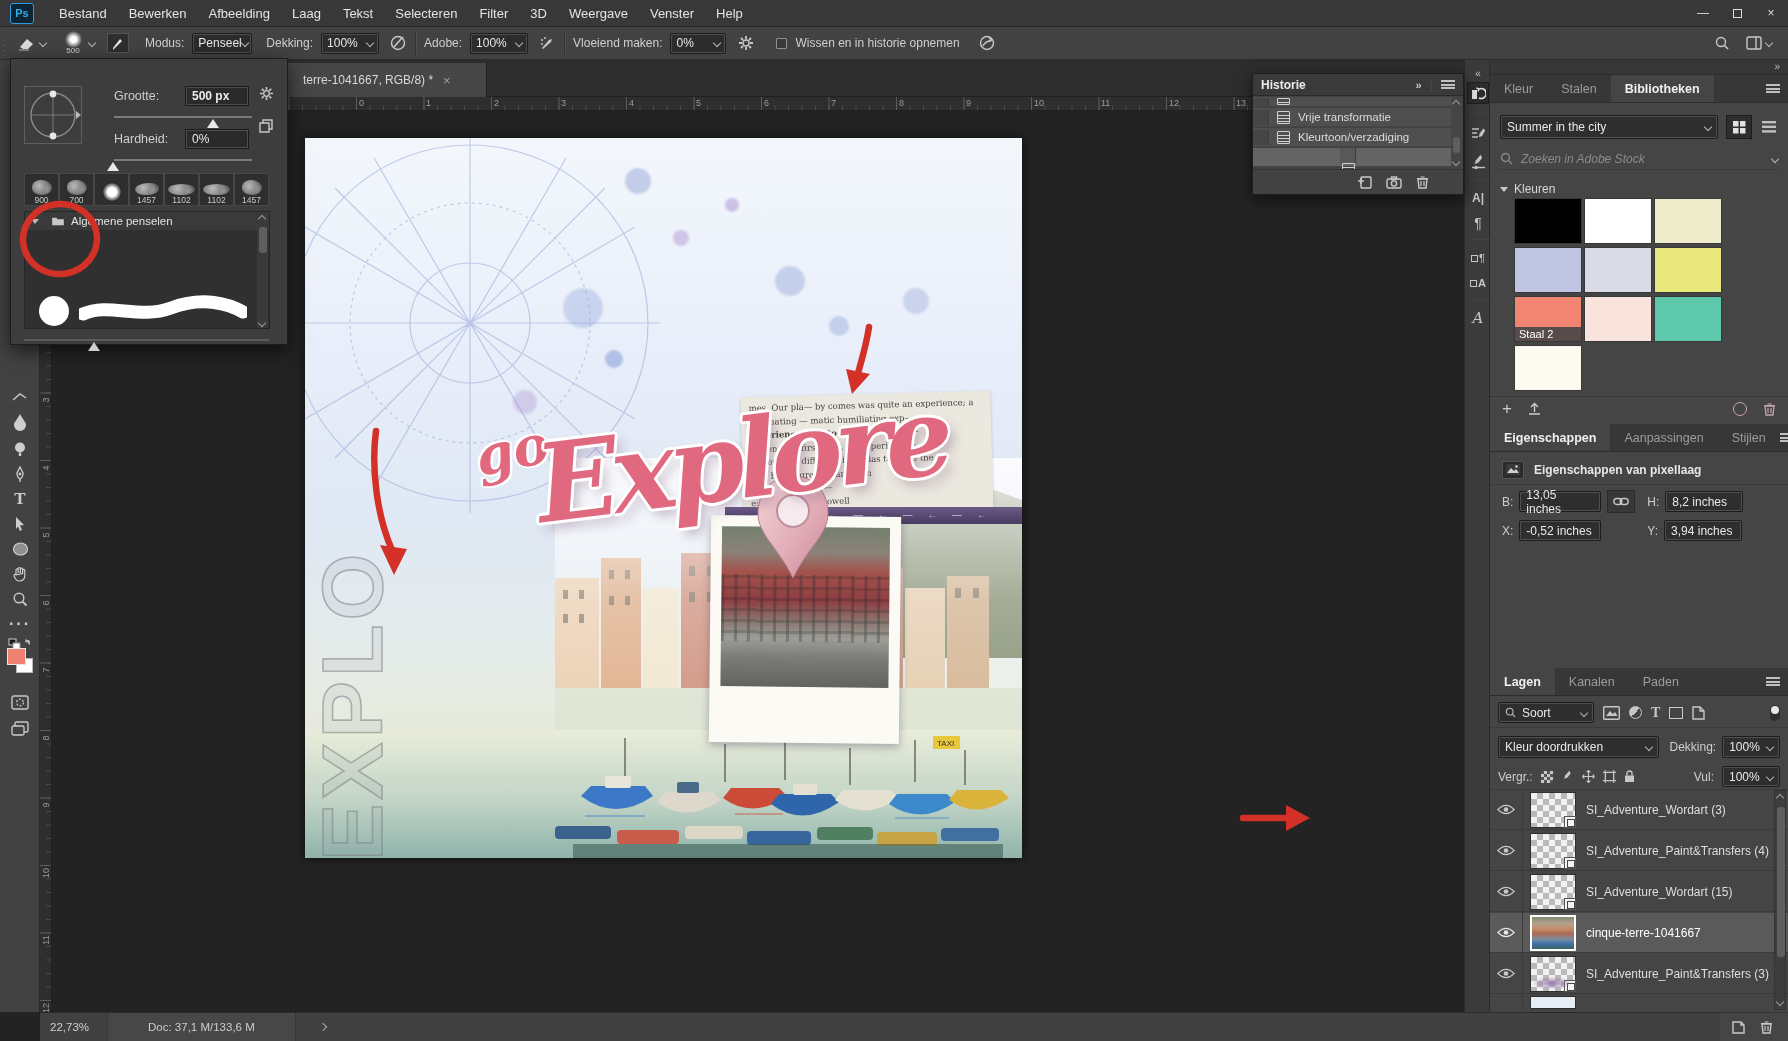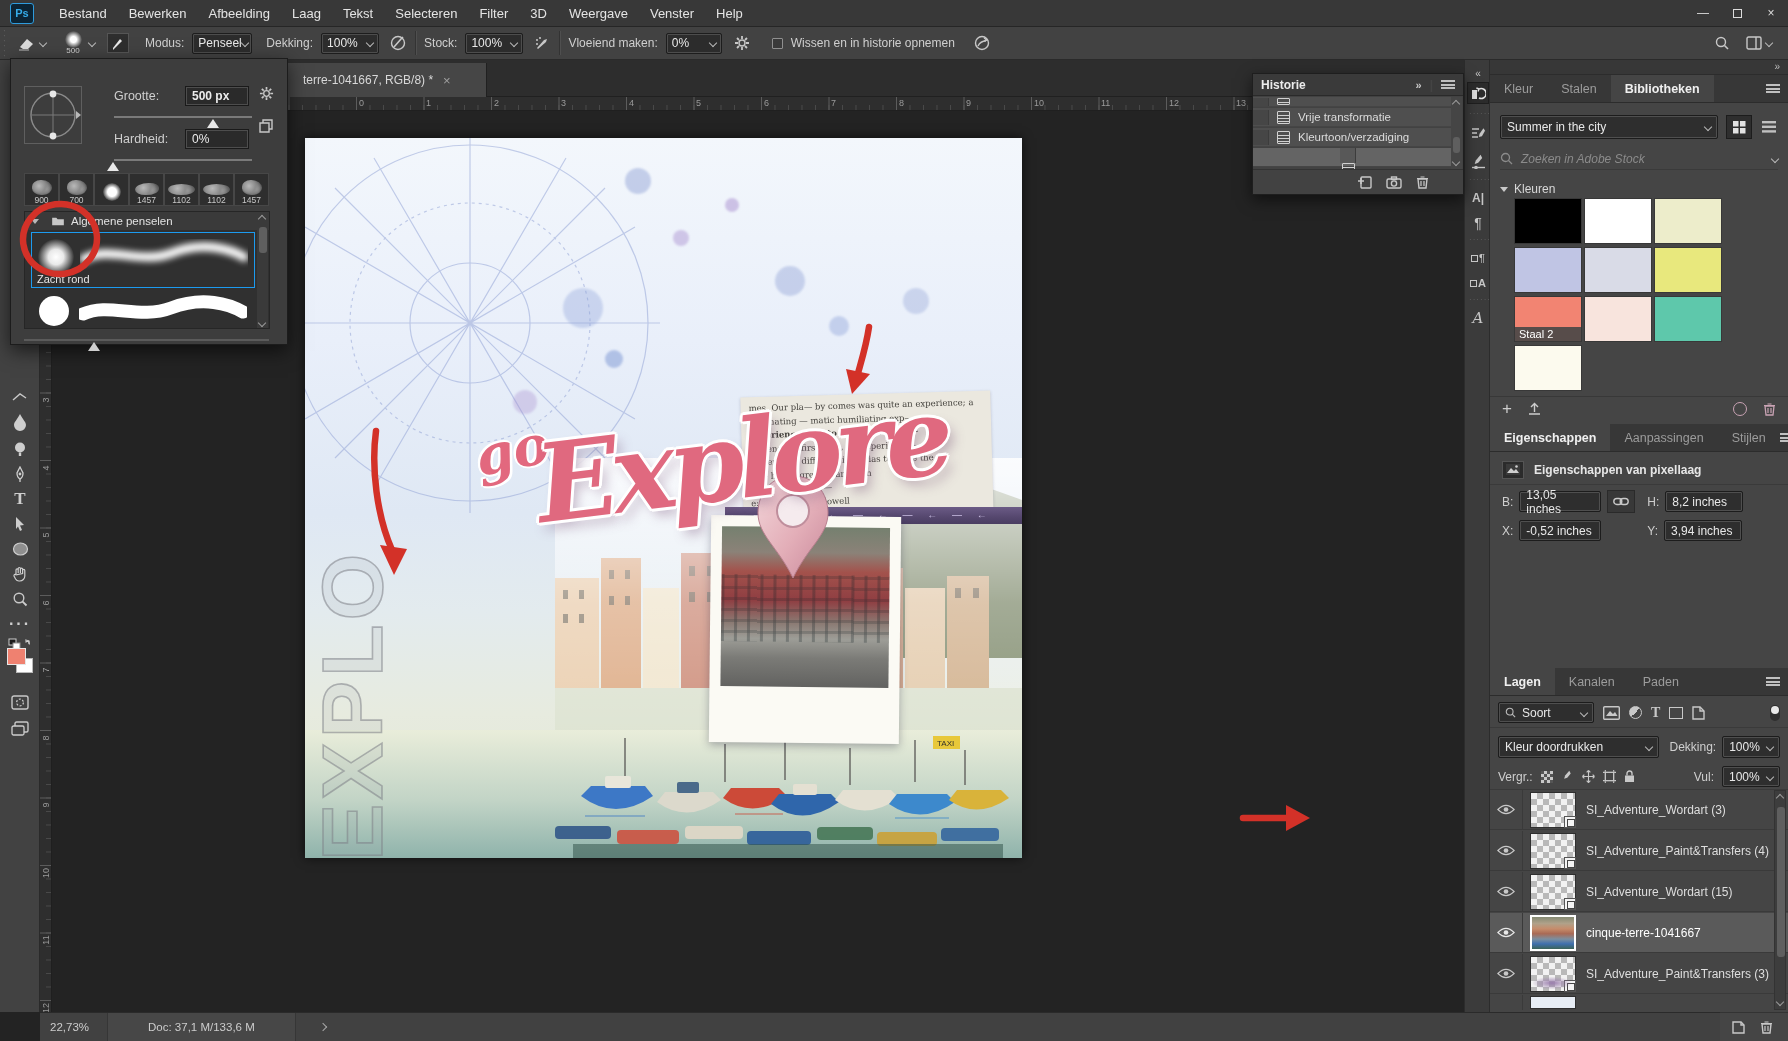--- a/index.html
+++ b/index.html
@@ -262,21 +262,21 @@
       <span>100%</span>
         <span class="chev"></span>
     </div>
     <div class="icon-btn" style="margin-left:10px;">
       <svg width="18" height="18" viewBox="0 0 18 18">
           <circle cx="9" cy="9" r="6.5" class="ic"></circle>
           <path d="M5,13 L12,5 M12,5 l2,-2" stroke="#c8c8c8" stroke-width="1.6"></path>
         </svg>
     </div>
     <div class="opt-sep"></div>
-    <span class="lbl">Stock:</span>
+    <span class="lbl">Adobe:</span>
     <div class="dd" style="width:58px;margin-left:8px;">
       <span>100%</span>
         <span class="chev"></span>
     </div>
     <div class="icon-btn" style="margin-left:10px;">
       <svg width="18" height="18" viewBox="0 0 18 18">
           <path d="M4,14 L11,6 l3,-1 -1,3 -8,7 Z" fill="#c8c8c8"></path>
           <circle cx="4" cy="6" r="1" fill="#c8c8c8"></circle>
           <circle cx="7" cy="4" r="1" fill="#c8c8c8"></circle>
           <circle cx="4" cy="10" r="1" fill="#c8c8c8"></circle>
@@ -1055,27 +1055,20 @@
       </div>
 
     <div class="bp-list">
       <div style="height:18px;display:flex;align-items:center;padding-left:6px;gap:6px;background:#3a3a3a;">
         <span class="tri-down" style="border-top-color:#b8b8b8;"></span>
         <svg width="14" height="10" viewBox="0 0 16 12">
             <path d="M1,2 h5 l1.5,2 H15 V11 H1 Z" fill="#c8c8c8"></path>
           </svg>
         <span style="font-size:11.5px;color:#e2e2e2;">Algemene penselen</span>
       </div>
-      <div class="bp-item" style="top:20px;height:56px;border:1.5px solid #1c9bf0;">
-        <span class="soft-dot"></span>
-        <svg style="position:absolute;left:48px;top:6px;" width="168" height="34" viewBox="0 0 168 34">
-            <path d="M4,20 C30,6 60,26 92,14 S150,10 164,18" fill="none" stroke="#ffffff" stroke-width="9" stroke-linecap="round" filter="blur(3px)"></path>
-          </svg>
-        <span class="bp-name">Zacht rond</span>
-      </div>
       <div class="bp-item" style="top:80px;height:52px;">
         <span class="hard-dot"></span>
         <svg style="position:absolute;left:48px;top:2px;" width="168" height="34" viewBox="0 0 168 34">
             <path d="M4,20 C30,8 60,26 92,14 S150,10 164,18" fill="none" stroke="#ffffff" stroke-width="13" stroke-linecap="round"></path>
           </svg>
 
       </div>
       <div class="bp-scroll">
         <span class="chev up" style="position:absolute;left:2px;top:3px;border-color:#9a9a9a;"></span>
         <div class="sb-thumb" style="left:1.5px;top:14px;height:26px;width:8px;"></div>

